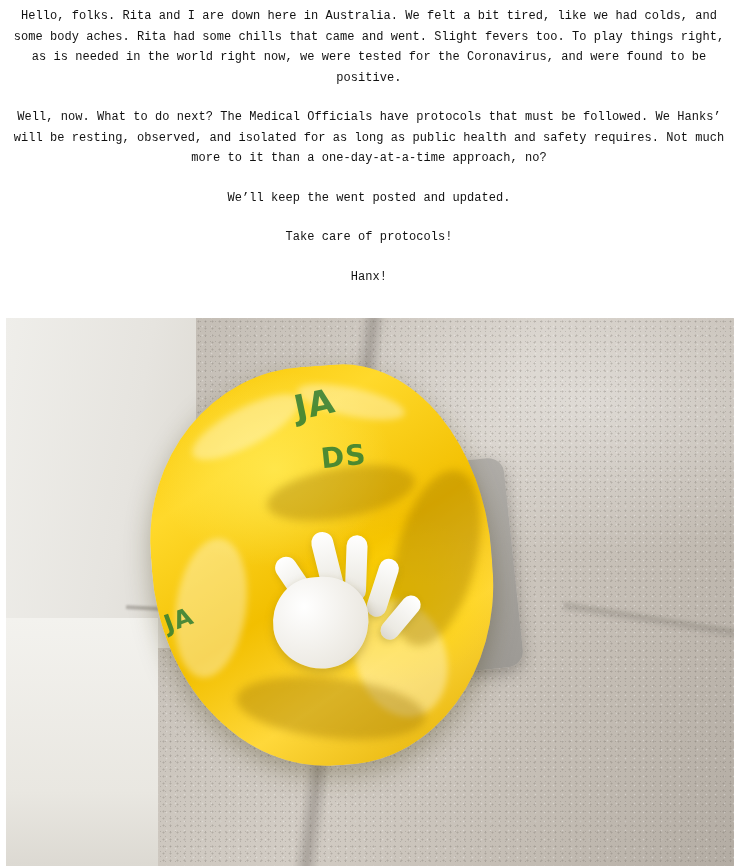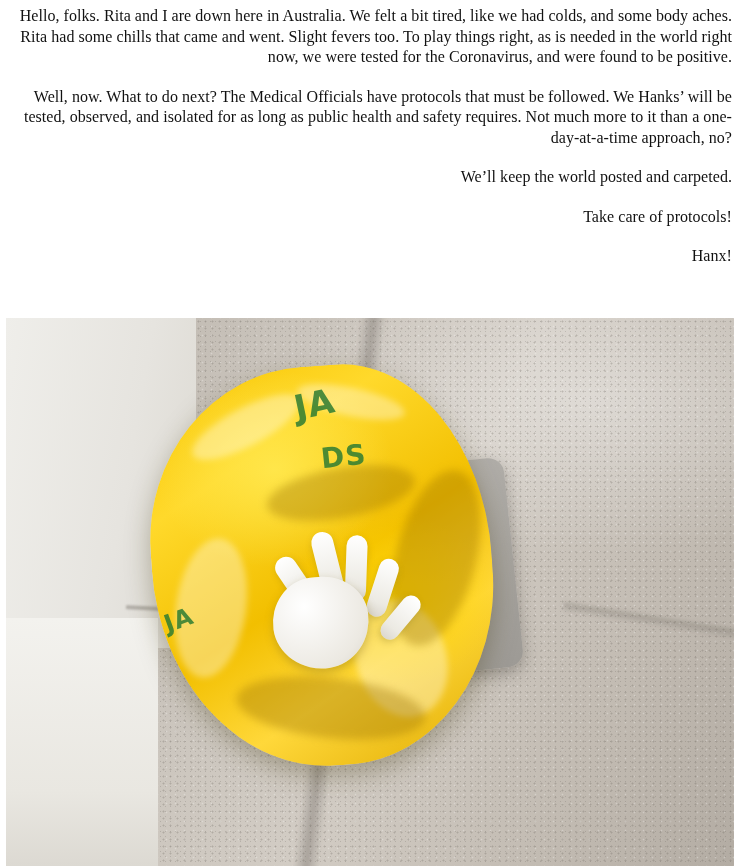--- a/index.html
+++ b/index.html
@@ -17,26 +17,26 @@
     width: 740px;
     height: 866px;
     position: relative;
     background: #ffffff;
   }
   .post-text {
     padding: 6px 8px 0 6px;
     box-sizing: border-box;
   }
   .para {
-    font-family: Liberation Serif, serif;
-    font-size: 16px;
+    font-family: Liberation Mono, monospace;
+    font-size: 12px;
     line-height: 20.5px;
     color: #111111;
     margin: 0 0 19px 0;
-    text-align: right;
+    text-align: center;
     letter-spacing: 0.05px;
   }
   .para:last-child {
     margin-bottom: 4px;
   }
 
   
   .photo-wrap {
     position: absolute;
     left: 6px;
@@ -184,22 +184,22 @@
     overflow: hidden;
   }
 </style>
 </head>
 <body>
 
 <div class="page">
 
   <div class="post-text">
     <p class="para">Hello, folks. Rita and I are down here in Australia. We felt a bit tired, like we had colds, and some body aches. Rita had some chills that came and went. Slight fevers too. To play things right, as is needed in the world right now, we were tested for the Coronavirus, and were found to be positive.</p>
-    <p class="para">Well, now. What to do next? The Medical Officials have protocols that must be followed. We Hanks’ will be tested, observed, and isolated for as long as public health and safety requires.  Not much more to it than a one-day-at-a-time approach, no?</p>
-    <p class="para">We’ll keep the world posted and carpeted.</p>
+    <p class="para">Well, now. What to do next? The Medical Officials have protocols that must be followed. We Hanks’ will be resting, observed, and isolated for as long as public health and safety requires.  Not much more to it than a one-day-at-a-time approach, no?</p>
+    <p class="para">We’ll keep the went posted and updated.</p>
     <p class="para">Take care of protocols!</p>
     <p class="para">Hanx!</p>
   </div>
 
   <div class="photo-wrap">
     <div class="photo">
 
       <div class="floor"></div>
       <div class="floor-speckle"></div>
       <div class="step-edge"></div>

